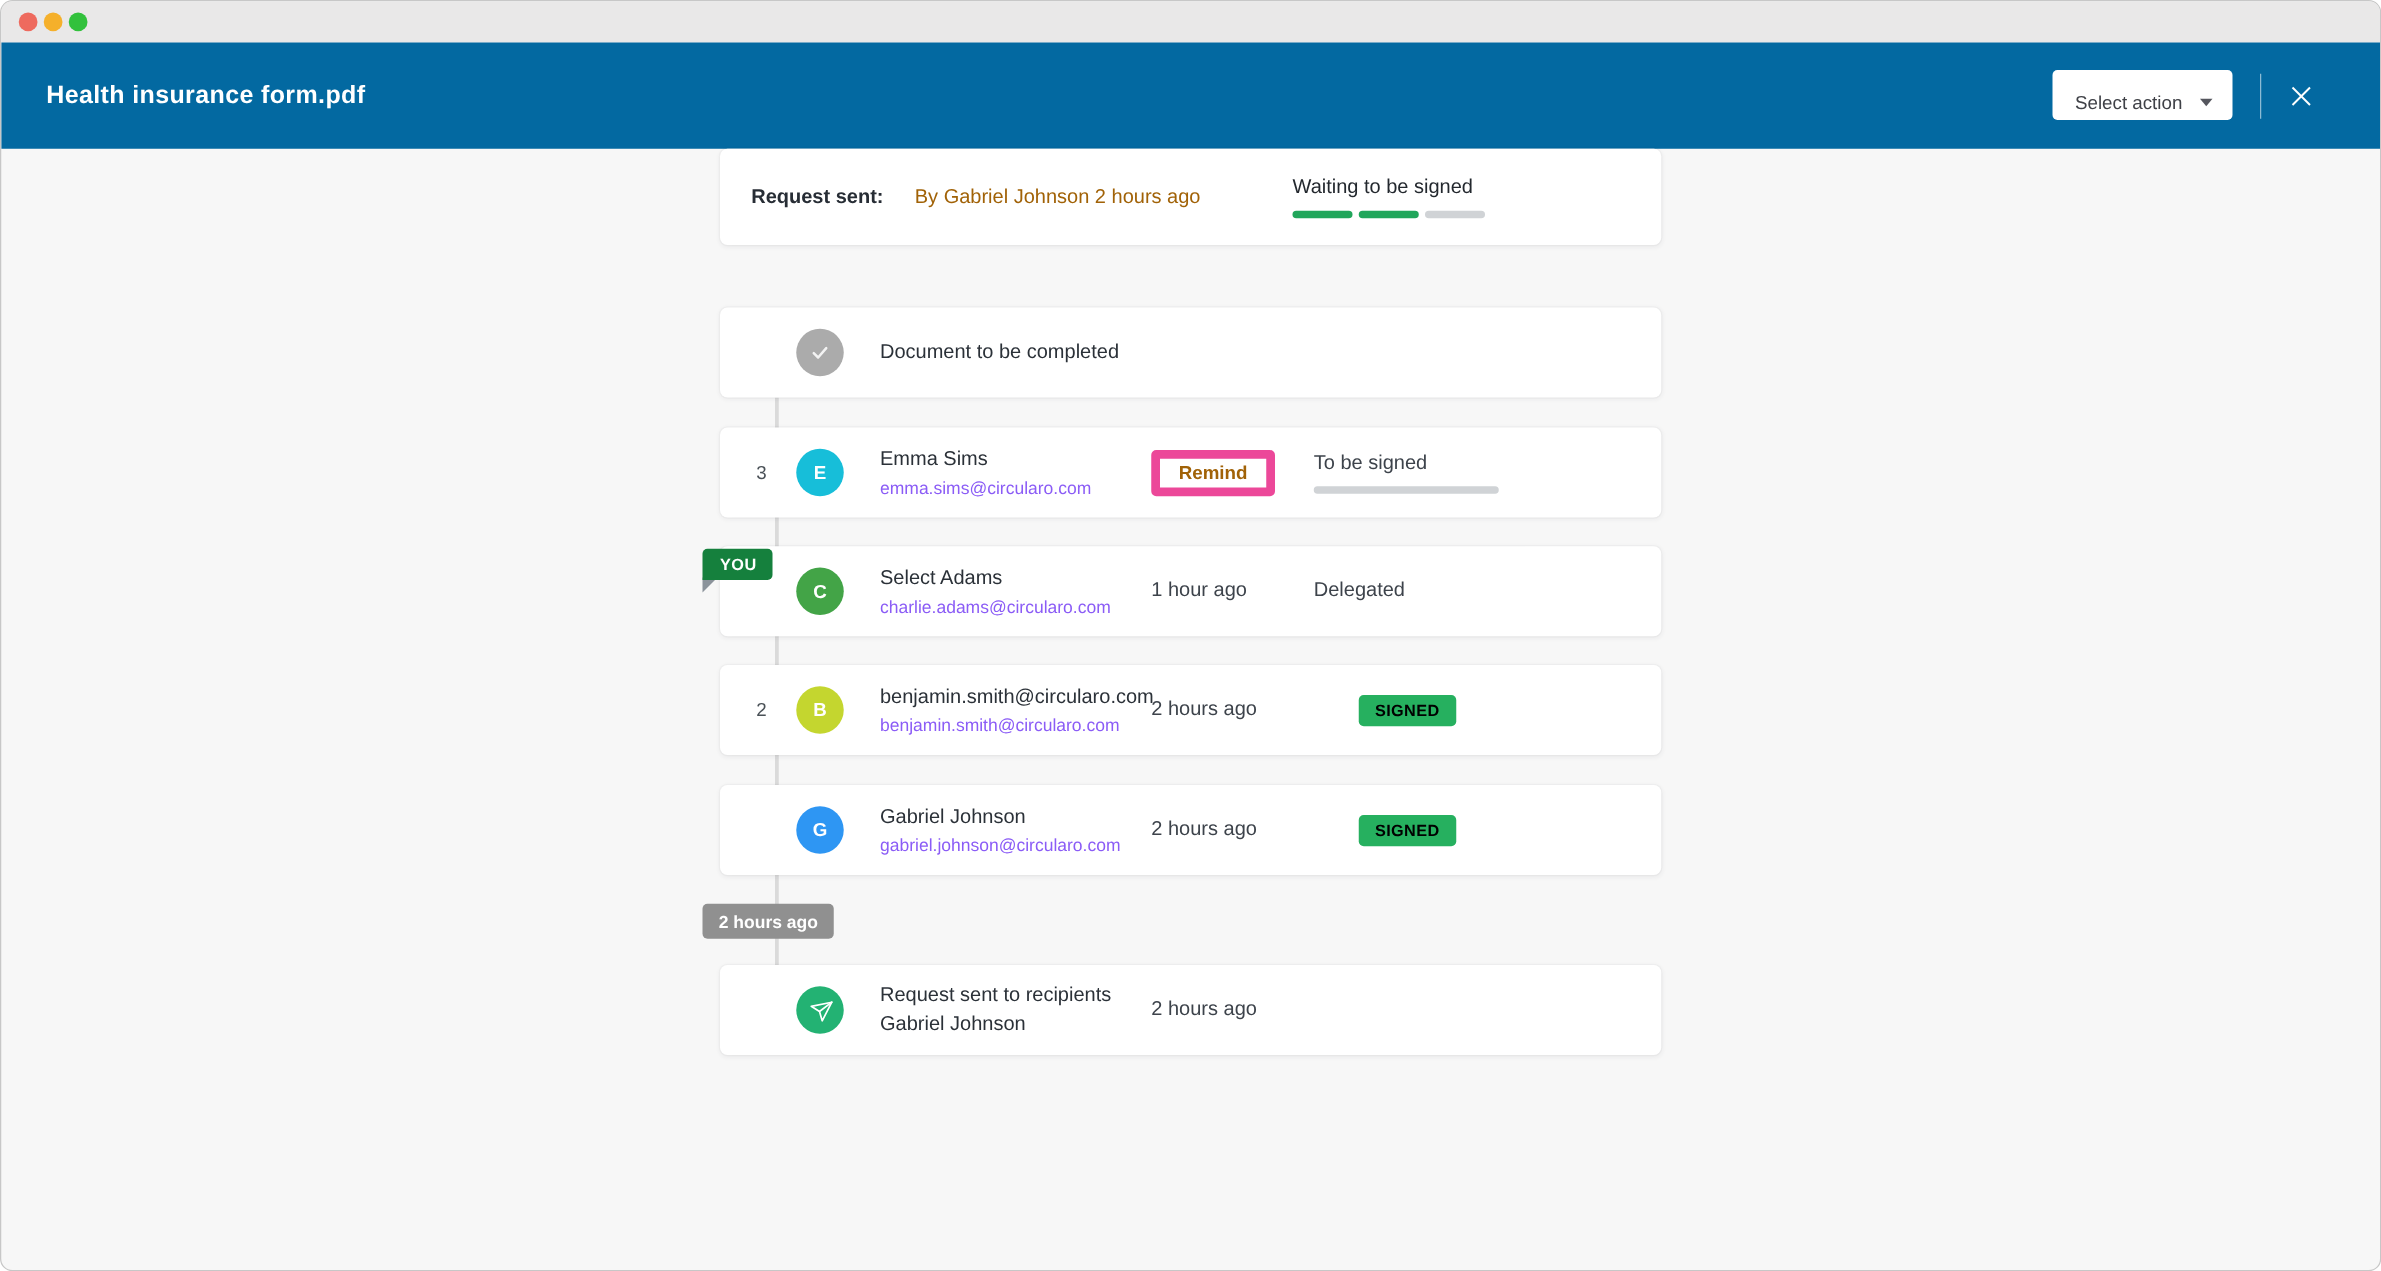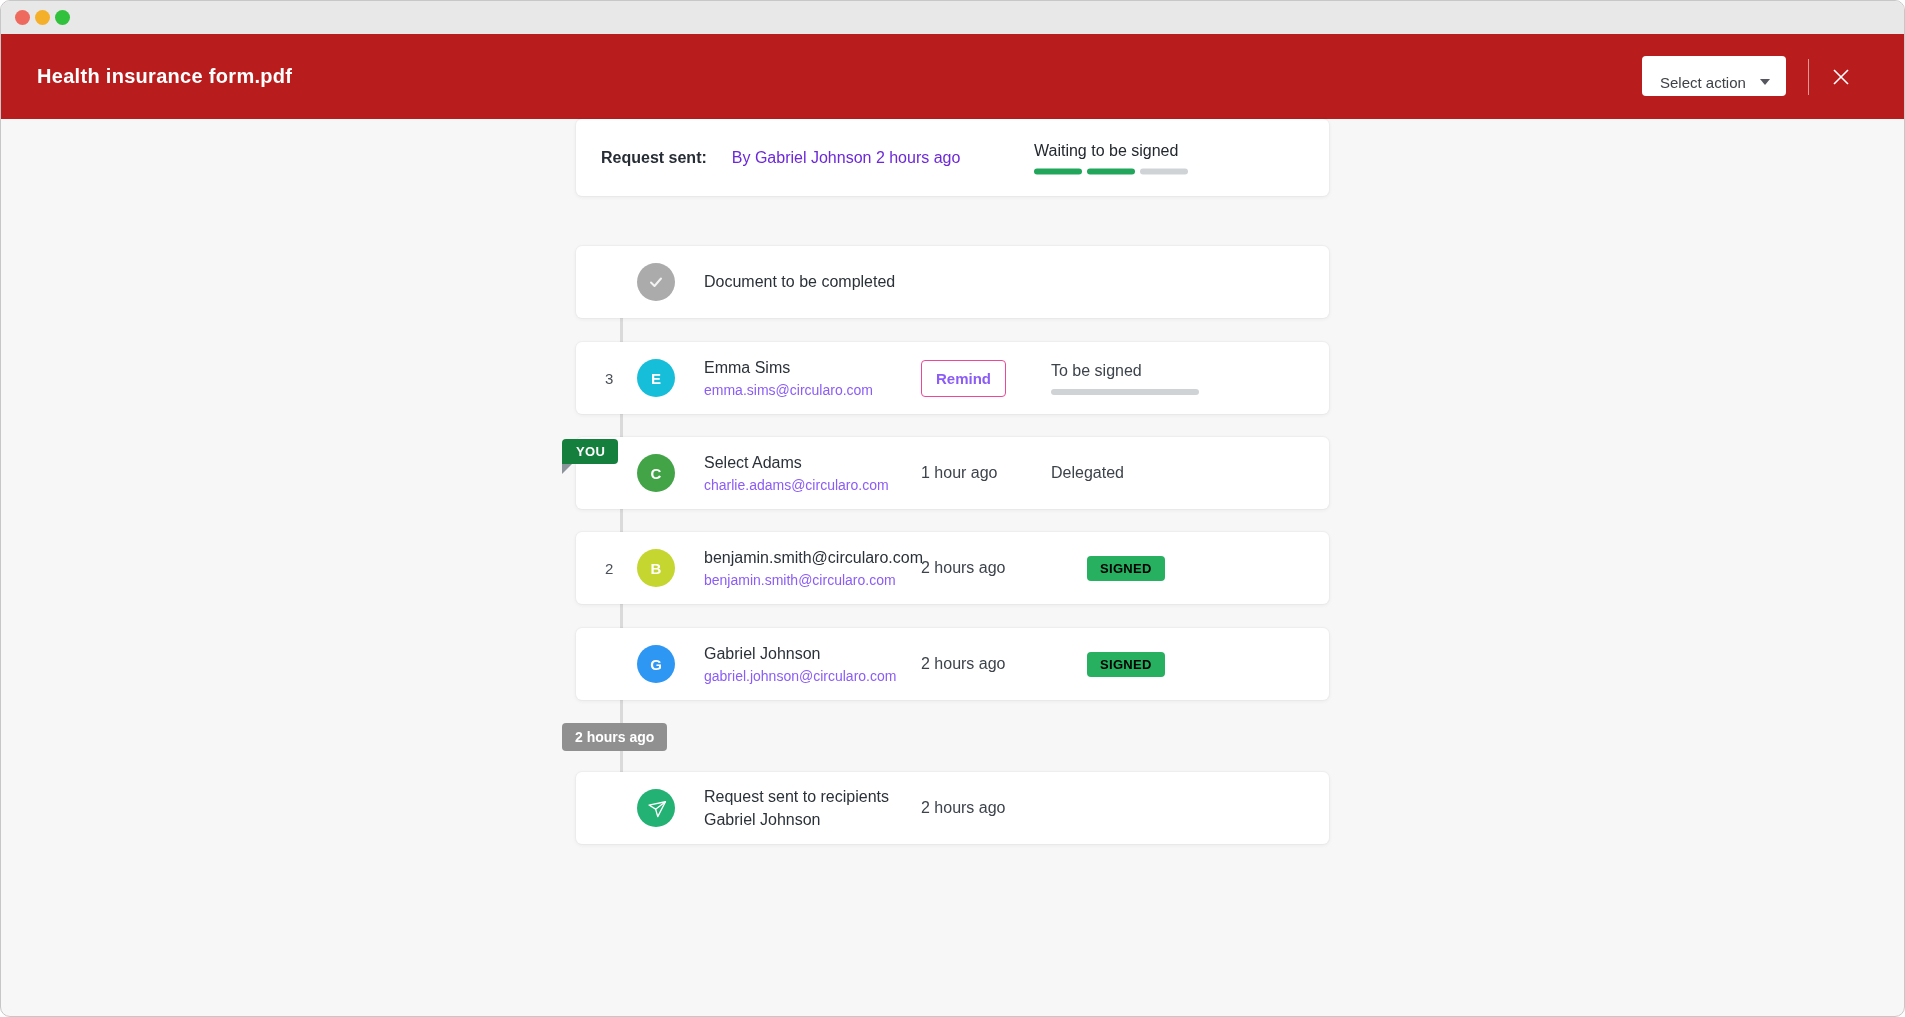--- a/index.html
+++ b/index.html
@@ -12,21 +12,21 @@
   }
 
   
   .titlebar { height:33px; background:#e9e8e8; display:flex; align-items:center; padding-left:14px; }
   .traffic { width:15px; height:15px; border-radius:50%; margin-right:5px; }
   .t-red { background:#ee6a5e; }
   .t-yellow { background:#f5b02b; }
   .t-green { background:#32c13c; }
 
   
-  .app-header { height:85px; background:#b91c1c; position:relative; display:flex; align-items:center; }
+  .app-header { height:85px; background:#0369a1; position:relative; display:flex; align-items:center; }
   .doc-title { color:#ffffff; font-size:20px; font-weight:bold; letter-spacing:.3px; margin-left:36px; }
   .select-action {
     position:absolute; right:118px; top:22px; width:144px; height:40px;
     background:#ffffff; border:none; border-radius:4px; cursor:pointer;
     display:flex; align-items:center; justify-content:space-between; padding:12px 16px 0 18px;
   }
   .select-action .lbl { font-size:15px; color:#3f4147; font-family:"Liberation Sans",sans-serif; }
   .caret { width:0; height:0; border-left:5px solid transparent; border-right:5px solid transparent; border-top:6px solid #55565e; }
   .hdr-divider { position:absolute; right:95px; top:25px; width:1px; height:36px; background:rgba(255,255,255,.55); }
   .close-btn { position:absolute; right:50px; top:30px; width:26px; height:26px; background:transparent; border:none; cursor:pointer; display:flex; align-items:center; justify-content:center; }
@@ -35,42 +35,42 @@
   .content { height:899px; }
   .col { width:753px; margin:0 auto; }
   .card {
     background:#ffffff; border-radius:6px; position:relative;
     box-shadow:0 1px 4px rgba(40,44,63,.07), 0 0 0 1px rgba(40,44,63,.025);
   }
 
   
   .summary-card { height:77px; display:flex; align-items:center; padding-left:25px; margin-bottom:50px; }
   .sum-label { font-size:16px; font-weight:bold; color:#272d35; }
-  .sum-by { font-size:16px; color:#6d28d9; margin-left:25px; }
+  .sum-by { font-size:16px; color:#a16207; margin-left:25px; }
   .sum-status { position:absolute; left:458px; top:50%; transform:translateY(-50%); }
   .sum-status-title { font-size:16px; font-weight:normal; color:#23282e; }
   .progress { display:flex; margin-top:9px; }
   .progress span { width:48px; height:6px; border-radius:3px; margin-right:5px; background:#d0d3d6; }
   .progress span.complete { background:#21a65b; }
 
   
   .timeline { position:relative; }
   .tl-line { position:absolute; left:44px; top:72px; height:454px; width:3px; background:#dadada; }
   .row { height:72px; display:flex; align-items:center; }
   .m24 { margin-top:24px; } .m23 { margin-top:23px; } .m72 { margin-top:72px; }
   .col-num { width:61px; padding-left:29px; font-size:15px; color:#4a5157; }
   .col-avatar { width:50px; }
   .avatar { width:38px; height:38px; border-radius:50%; color:#ffffff; font-weight:bold; font-size:15px; display:flex; align-items:center; justify-content:center; }
   .col-text { width:217px;margin-left:17px; }
   .p-name { font-size:16px; color:#2b3138; white-space:nowrap; }
   .p-email { font-size:14px; color:#8b5cf6; margin-top:5px; white-space:nowrap; }
   .col-mid { width:130px; font-size:16px; color:#3d434b; }
   .col-status { flex:1; font-size:16px; color:#3d434b; }
   .milestone-label { font-size:16px; color:#2b3138; }
-  .remind-btn { width:85px; height:37px; background:#ffffff; border:1px solid #ec4899; border-radius:4px; font-size:15px; font-weight:bold; color:#8b5cf6; cursor:pointer; font-family:"Liberation Sans",sans-serif; }
+  .remind-btn { width:99px; height:37px; background:#ffffff; border:7px solid #ec4899; border-radius:4px; font-size:15px; font-weight:bold; color:#a16207; cursor:pointer; font-family:"Liberation Sans",sans-serif; }
   .status-block .bar { width:148px; height:6px; border-radius:3px; background:#d0d3d6; margin-top:9px; }
   .signed-badge { display:inline-block; background:#26b05f; color:#000000; font-size:13px; font-weight:bold; letter-spacing:.3px; padding:5px 13px; border-radius:4px;margin-left:36px; }
 
   .you-badge { position:absolute; left:-14px; top:2px; background:#15803d; color:#ffffff; font-size:13px; font-weight:bold; letter-spacing:.4px; padding:5px 13px 5px 14px; border-radius:4px 4px 4px 0; z-index:3; }
   .you-tail { position:absolute; left:-14px; top:25px; width:0; height:0; border-top:12px solid #8b939b; border-right:12px solid transparent; z-index:2; }
 
   .time-marker { position:absolute; left:-14px; top:477px; background:#909090; color:#ffffff; font-size:14px; font-weight:bold; padding:6px 13px; border-radius:4px; z-index:3; }
 
   .event-line1 { font-size:16px; color:#2b3138; }
   .event-line2 { font-size:16px; color:#2b3138; margin-top:5px; }

